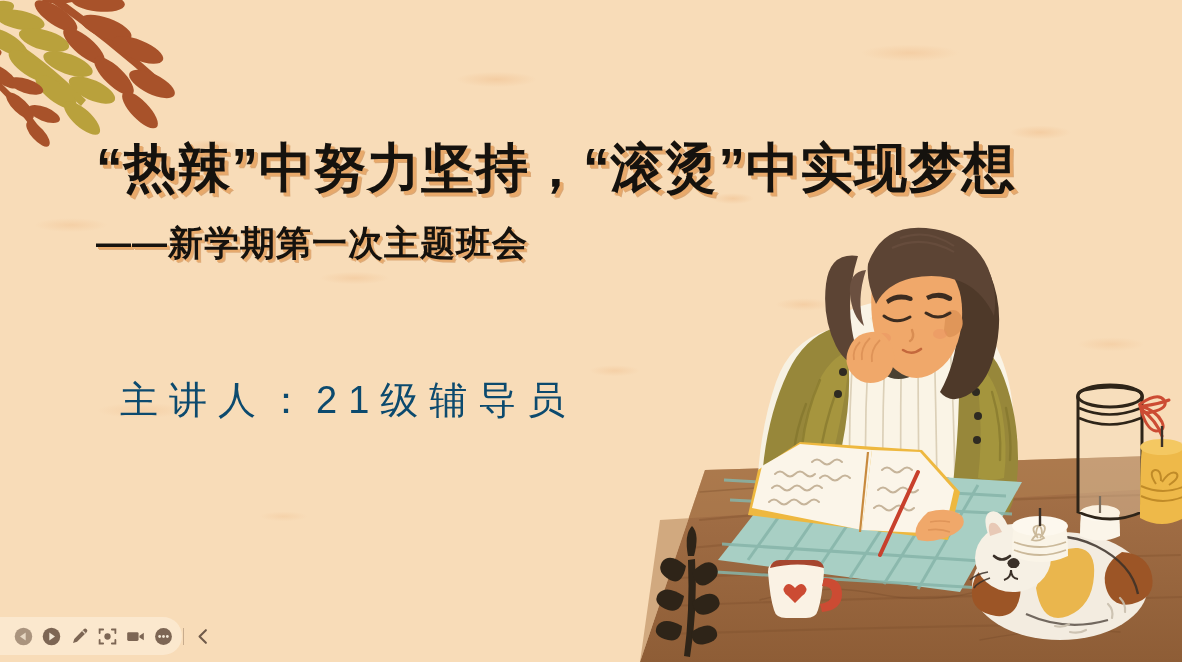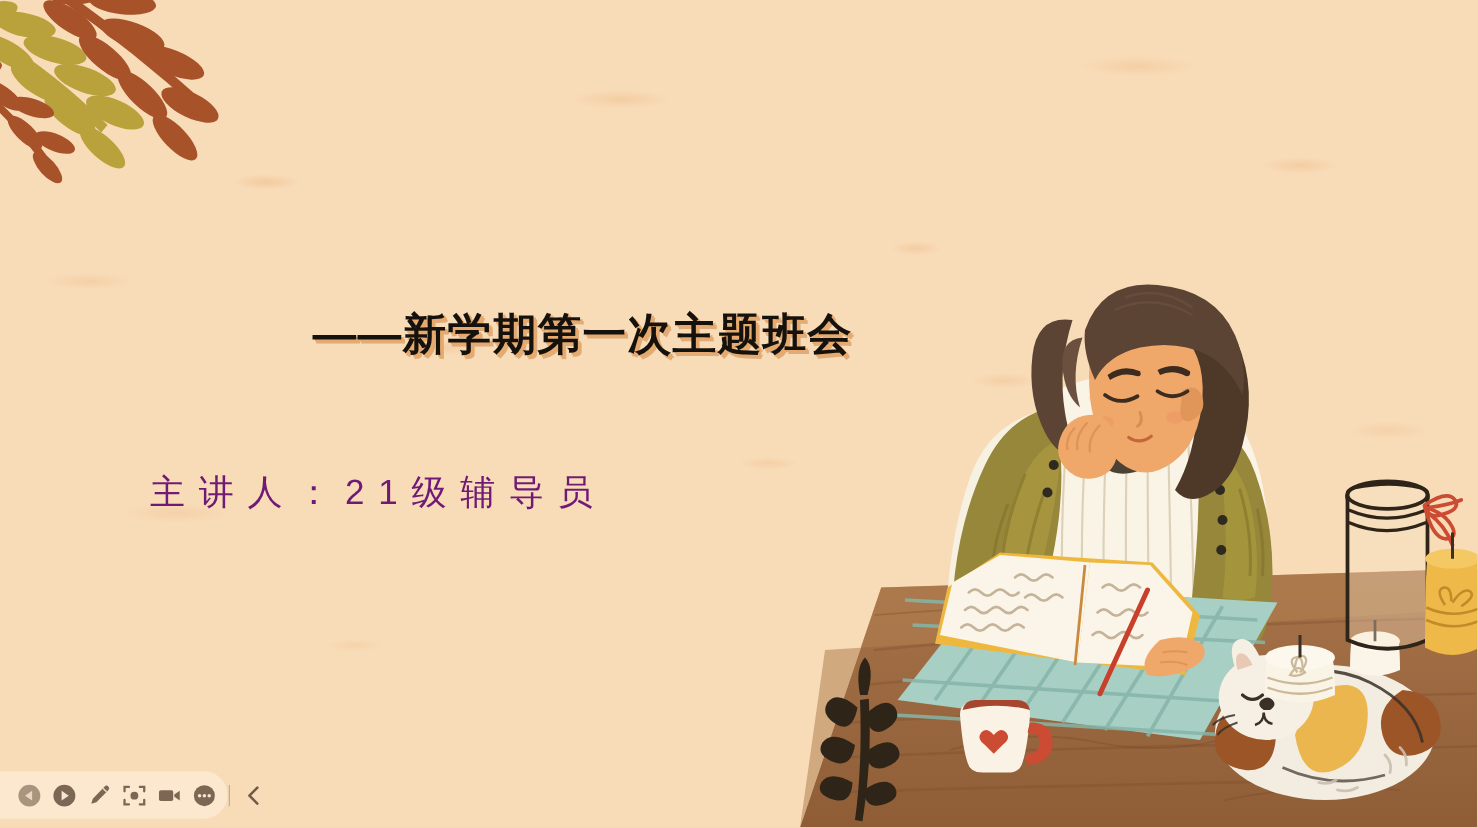--- a/index.html
+++ b/index.html
@@ -44,29 +44,29 @@
   
   #title {
     position: absolute; left: 96px; top: 133px;
     width: 960px;
     font-size: 53px; font-weight: 700; letter-spacing: 1px;
     color: #15120e; white-space: nowrap;
     text-shadow: 3px 3px 0 #e8a96a, 4px 4px 0 rgba(197,126,62,.55);
     font-family: "Liberation Sans", "DejaVu Sans", sans-serif;
   }
   #subtitle {
-    position: absolute; left: 96px; top: 244px;
-    width: 740px; text-align: center;
+    position: absolute; left: 96px; top: 220px;
+    width: 740px; text-align: left;
     font-size: 35px; font-weight: 700; letter-spacing: 1px;
     color: #15120e; white-space: nowrap;
     text-shadow: 2px 2px 0 #e8a96a, 3px 3px 0 rgba(197,126,62,.5);
   }
   .meta {
     position: absolute; left: 120px;
-    font-size: 28px; color: #701a75; letter-spacing: 11px;
+    font-size: 38px; color: #0c4a6e; letter-spacing: 11px;
     white-space: nowrap; font-weight: 400;
   }
   #presenter { top: 375px; }
   #date      { top: 424px; }
 
   
   #toolbar {
     position: absolute; left: 0; bottom: 7px;
     height: 38px; width: 182px;
     display: flex; align-items: center;
@@ -390,20 +390,21 @@
       <path d="M-4 76 q34 28 58 62 l-5 5 q-24 -36 -57 -62 z"></path>
       <ellipse cx="-2" cy="66" rx="18" ry="7" transform="rotate(-14 -2 66)"></ellipse>
       <ellipse cx="16" cy="86" rx="19" ry="7" transform="rotate(36 16 86)"></ellipse>
       <ellipse cx="40" cy="96" rx="18" ry="7" transform="rotate(18 40 96)"></ellipse>
       <ellipse cx="34" cy="116" rx="18" ry="7" transform="rotate(44 34 116)"></ellipse>
       <ellipse cx="58" cy="124" rx="17" ry="7" transform="rotate(22 58 124)"></ellipse>
       <ellipse cx="52" cy="144" rx="16" ry="6.5" transform="rotate(48 52 144)"></ellipse>
     </g>
   </svg>
 
+  <div id="title">“热辣”中努力坚持，“滚烫”中实现梦想</div>
   <div id="subtitle">——新学期第一次主题班会</div>
   <div class="meta" id="presenter">主讲人：21级辅导员</div>
 
   <div id="toolbar">
 
     <div class="tb-btn">
       <svg width="21" height="21" viewBox="0 0 24 24">
         <circle cx="12" cy="12" r="10" fill="#8a7360" opacity=".72"></circle>
         <path d="M14.5 7.5 L8 12 L14.5 16.5 Z" fill="#e7d7c2"></path>
       </svg>

